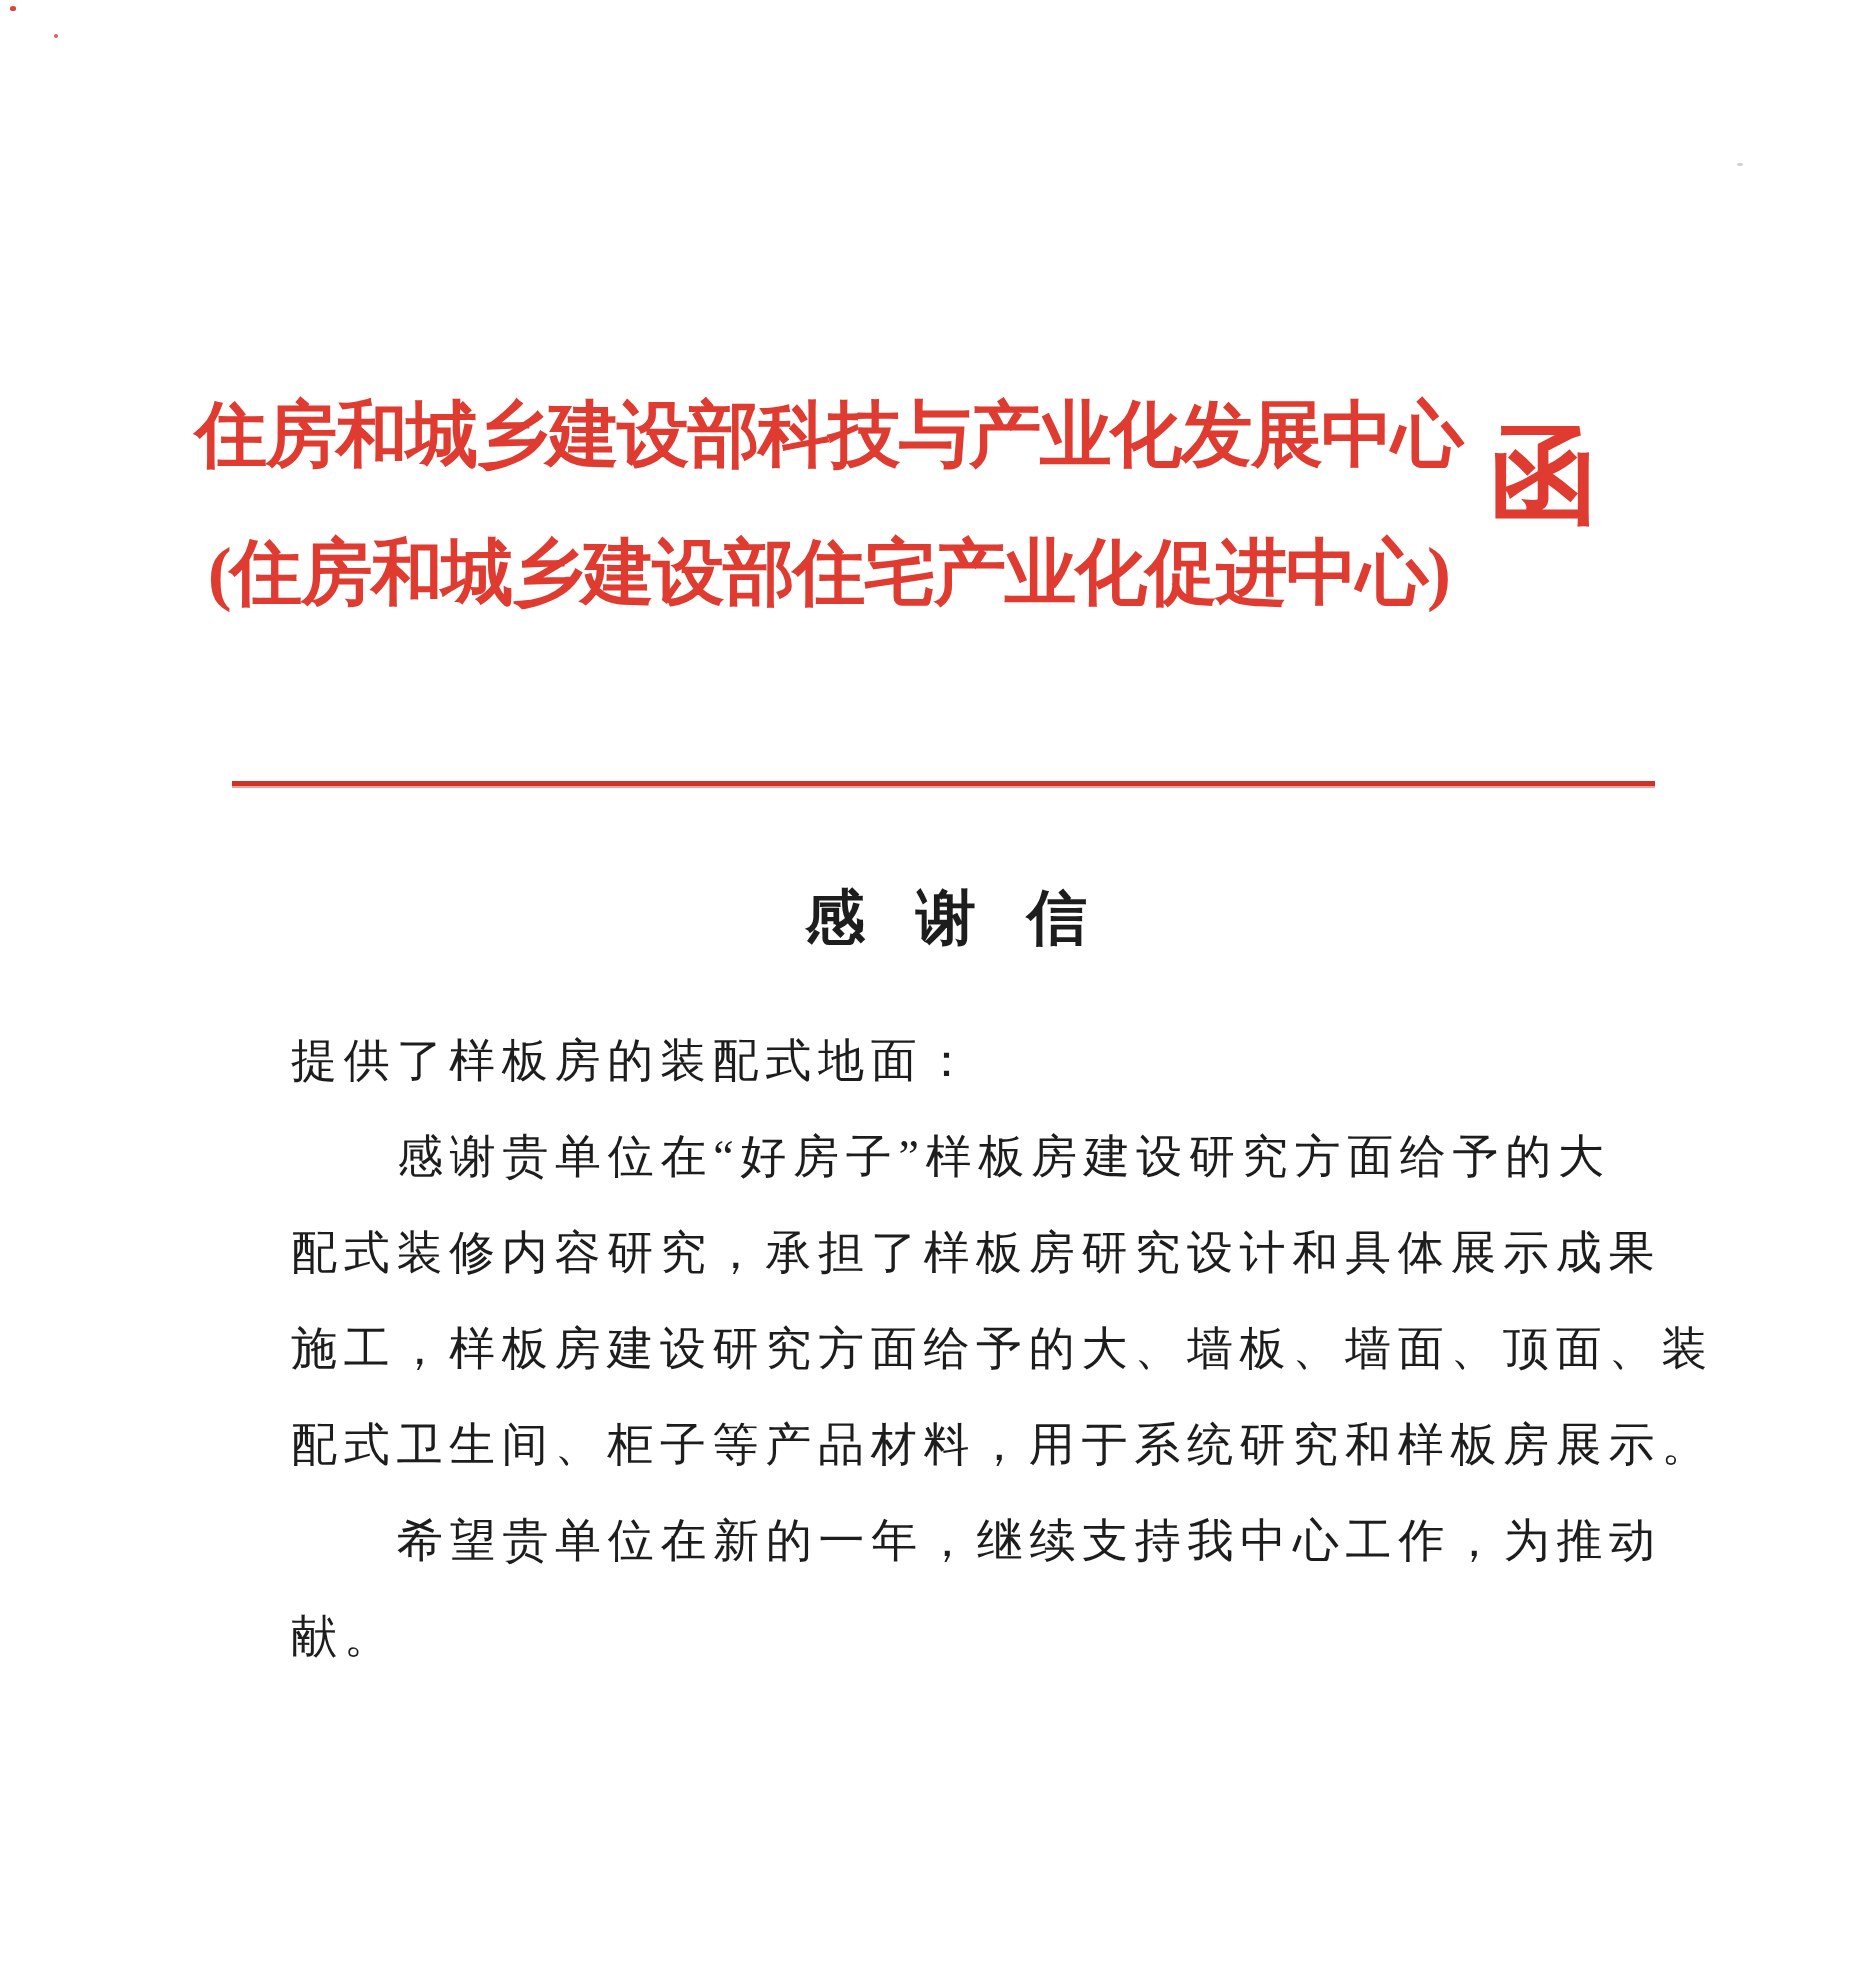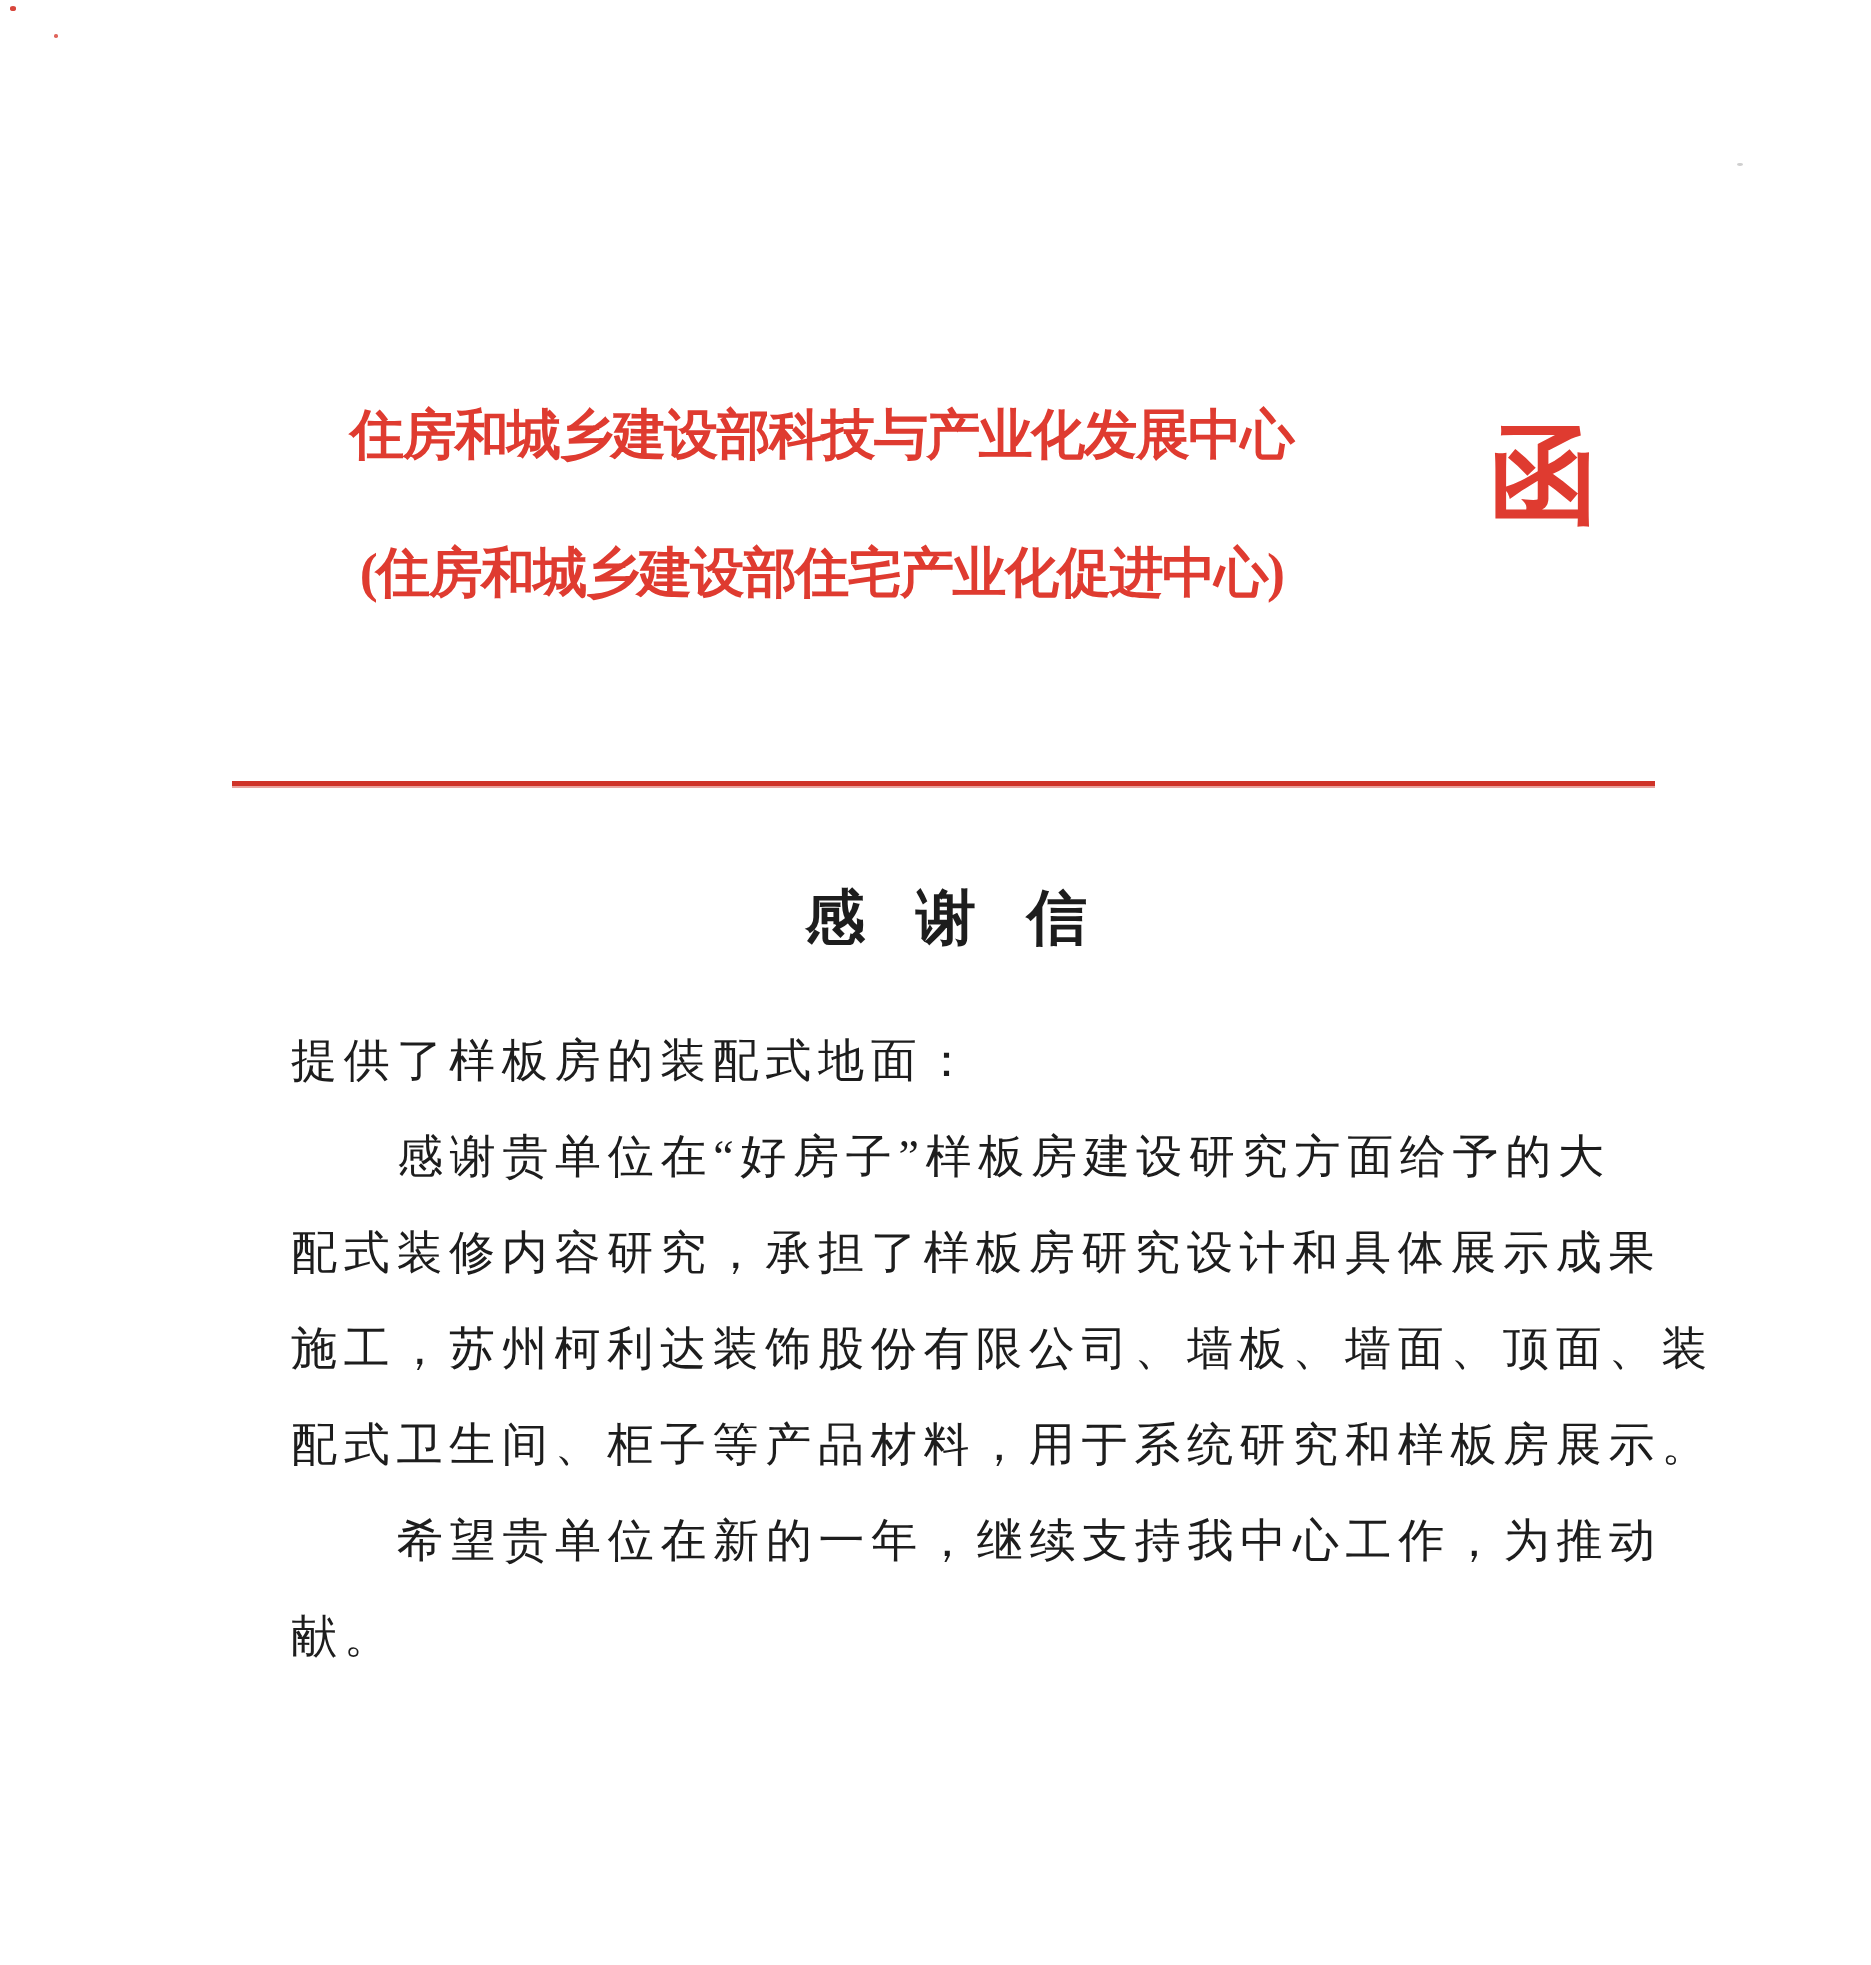--- a/index.html
+++ b/index.html
@@ -8,26 +8,26 @@
     width: 1871px;
     height: 2646px;
     background: #ffffff;
     overflow: hidden;
     font-family: "Liberation Serif", "DejaVu Serif", serif;
   }
 
   
   .org-head {
     position: absolute;
-    left: 161px; top: 366px;
+    left: 168px; top: 366px;
     width: 1321px;
     text-align: center;
     color: #df3b30;
     font-weight: 700;
-    font-size: 54px;
+    font-size: 72px;
     line-height: 138px;
     letter-spacing: -1.6px;
     white-space: nowrap;
   }
   .doc-type {
     position: absolute;
     left: 1490px; top: 423px;
     color: #df3b30;
     font-weight: 700;
     font-size: 107px;
@@ -88,20 +88,20 @@
   </div>
   <div class="doc-type">函</div>
   <div class="red-rule"></div>
 
   <div class="letter-title">感 谢 信</div>
 
   <div class="letter-body">
       <div class="bline">提供了样板房的装配式地面：</div>
       <div class="bline indent">感谢贵单位在“好房子”样板房建设研究方面给予的大</div>
       <div class="bline">配式装修内容研究，承担了样板房研究设计和具体展示成果</div>
-      <div class="bline">施工，苏州柯利达装饰股份有限公司、墙板、墙面、顶面、装</div>
+      <div class="bline">施工，样板房建设研究方面给予的大、墙板、墙面、顶面、装</div>
       <div class="bline">配式卫生间、柜子等产品材料，用于系统研究和样板房展示。</div>
       <div class="bline indent">希望贵单位在新的一年，继续支持我中心工作，为推动</div>
       <div class="bline">献。</div>
     </div>
 
 </div>
 
 
 </body></html>

